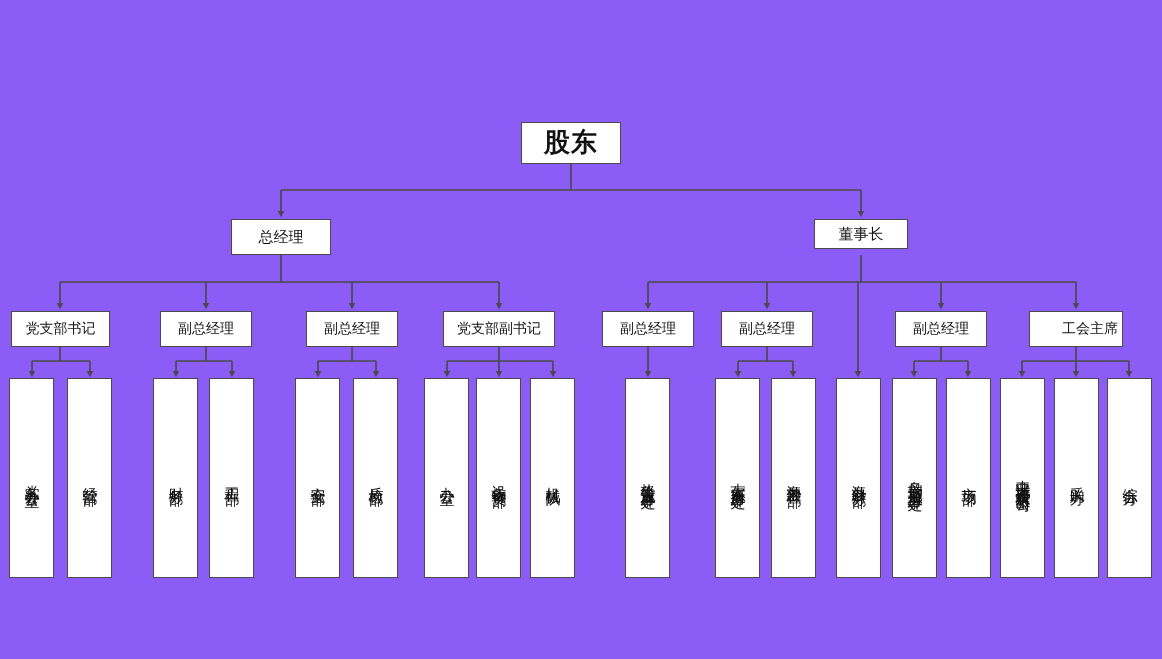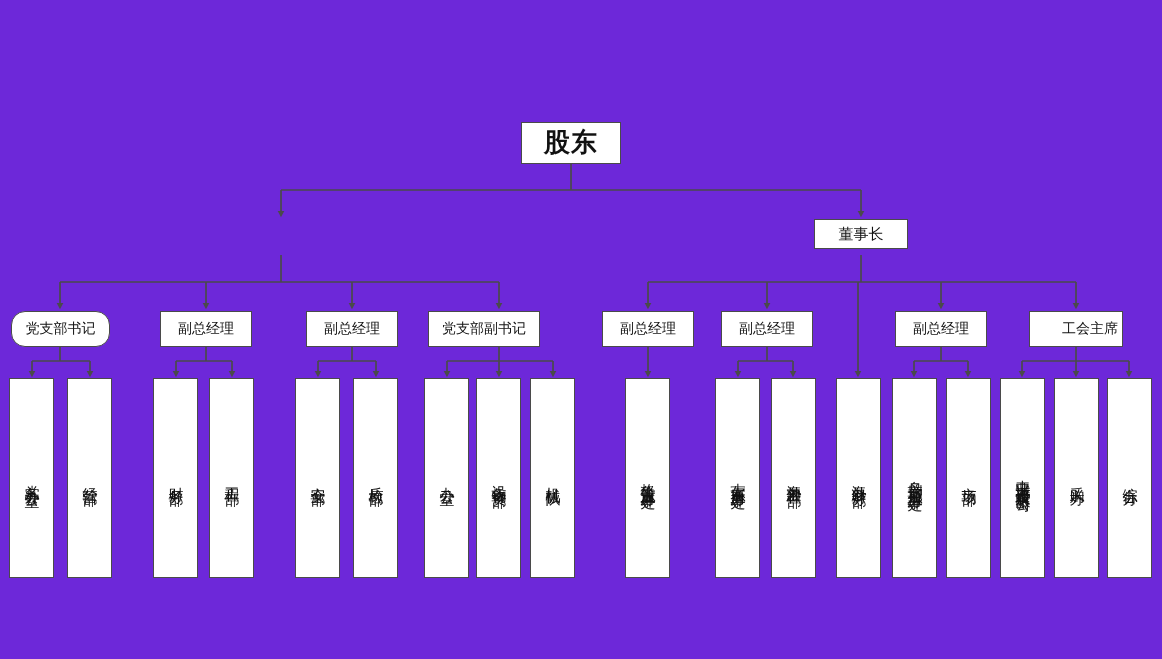--- a/index.html
+++ b/index.html
@@ -7,21 +7,21 @@
     padding: 0;
     background: #ffffff;
   }
   body {
     font-family: "DejaVu Sans", "Liberation Sans", sans-serif;
   }
   #org-canvas {
     position: relative;
     width: 1162px;
     height: 659px;
-    background: #6d28d9;
+    background: #8b5cf6;
     overflow: hidden;
   }
   #org-svg {
     position: absolute;
     left: 0;
     top: 0;
     width: 1162px;
     height: 659px;
   }
   .node {
@@ -134,34 +134,37 @@
       <path d="M1022,361 L1022,374" marker-end="url(#arrow)"></path>
       <path d="M1076,361 L1076,374" marker-end="url(#arrow)"></path>
       <path d="M1129,361 L1129,374" marker-end="url(#arrow)"></path>
     </g>
   </svg>
 
   <div class="node root" style="left:521px; top:122px; width:100px; height:42px;">
     <span class="label">股东</span>
   </div>
 
+  <div class="node lvl2" style="left:231px; top:219px; width:100px; height:36px;">
+    <span class="label">总经理</span>
+  </div>
   <div class="node lvl2" style="left:814px; top:219px; width:94px; height:30px;">
     <span class="label">董事长</span>
   </div>
 
-  <div class="node lvl3" style="left:11px; top:311px; width:99px; height:36px;border-radius:14px;">
+  <div class="node lvl3" style="left:11px; top:311px; width:99px; height:36px;">
     <span class="label">党支部书记</span>
   </div>
   <div class="node lvl3" style="left:160px; top:311px; width:92px; height:36px;">
     <span class="label">副总经理</span>
   </div>
   <div class="node lvl3" style="left:306px; top:311px; width:92px; height:36px;">
     <span class="label">副总经理</span>
   </div>
-  <div class="node lvl3" style="left:428px; top:311px; width:112px; height:36px;">
+  <div class="node lvl3" style="left:443px; top:311px; width:112px; height:36px;">
     <span class="label">党支部副书记</span>
   </div>
   <div class="node lvl3" style="left:602px; top:311px; width:92px; height:36px;">
     <span class="label">副总经理</span>
   </div>
   <div class="node lvl3" style="left:721px; top:311px; width:92px; height:36px;">
     <span class="label">副总经理</span>
   </div>
   <div class="node lvl3" style="left:895px; top:311px; width:92px; height:36px;">
     <span class="label">副总经理</span>

